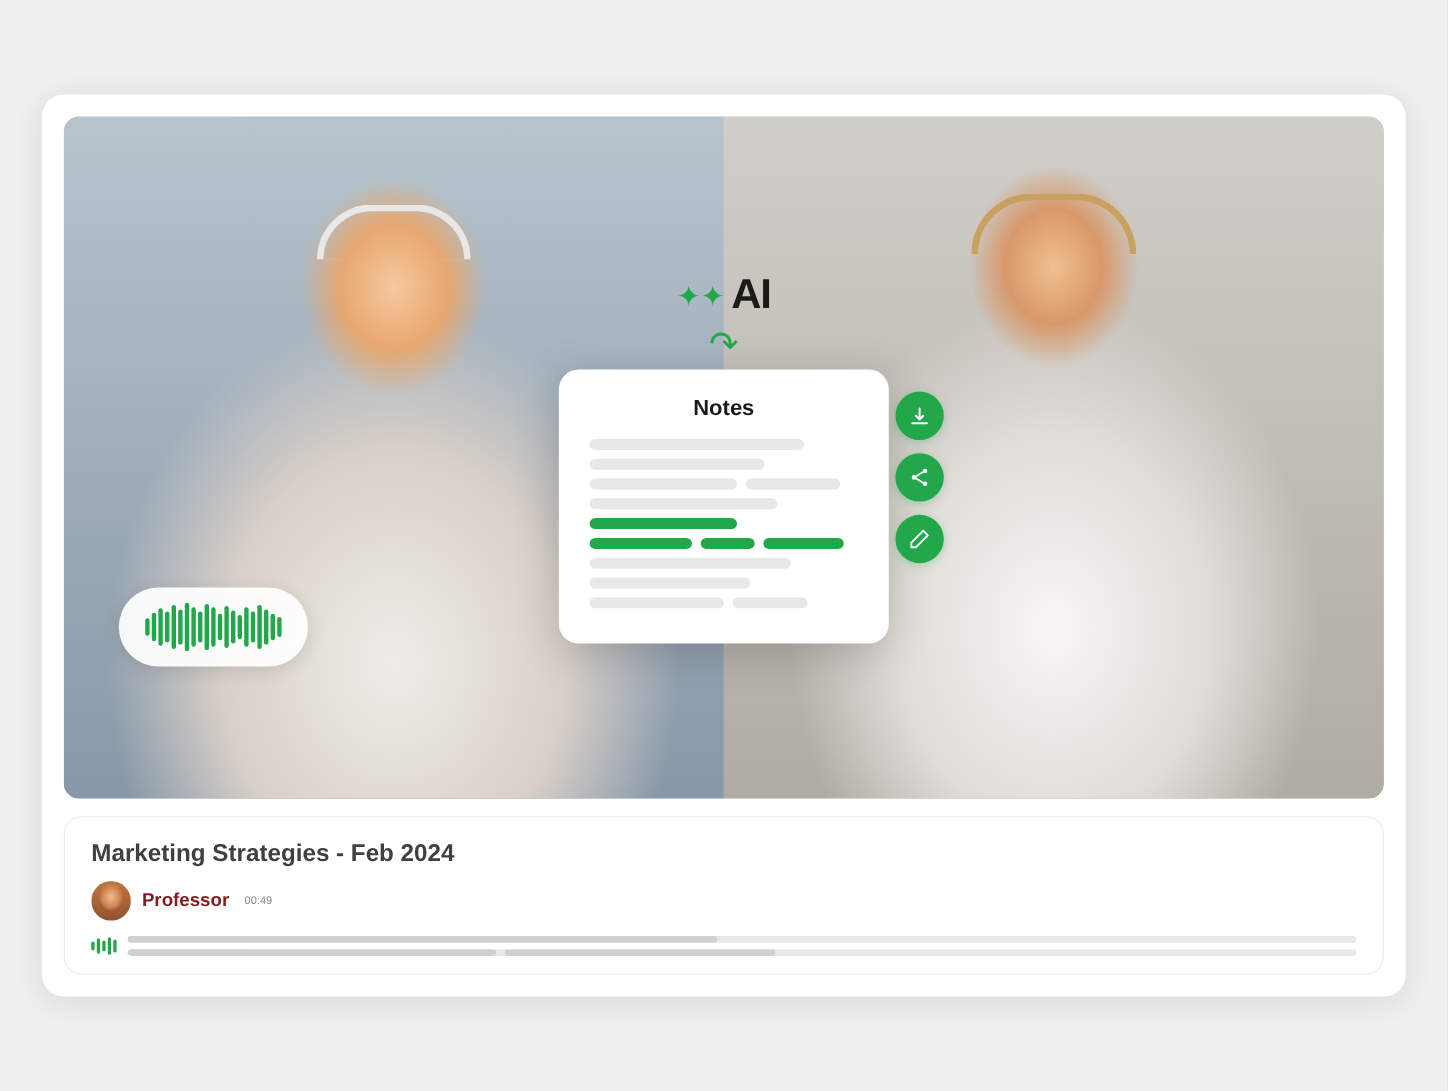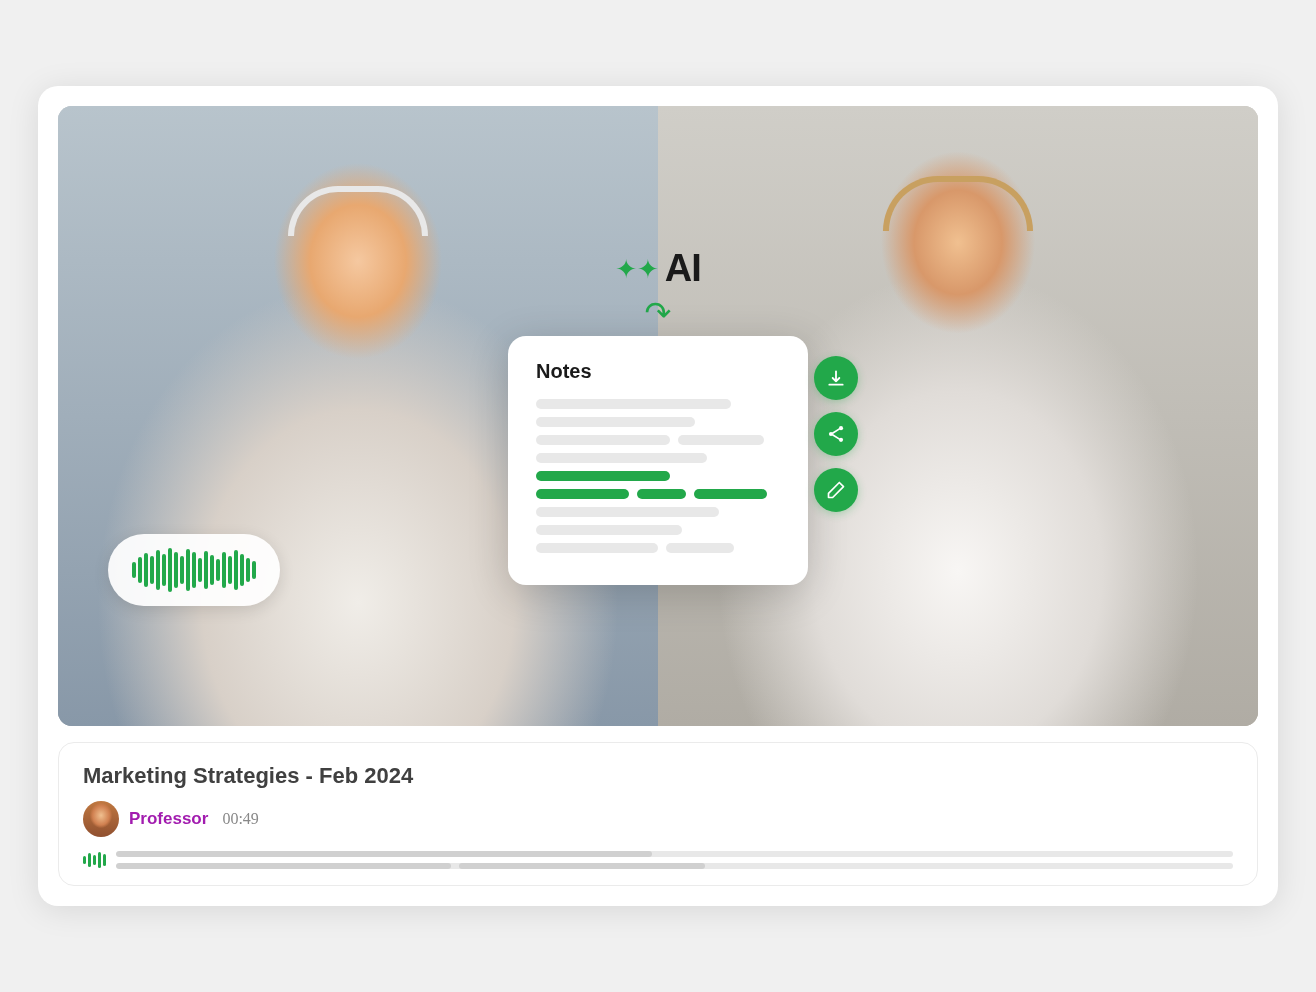--- a/index.html
+++ b/index.html
@@ -141,20 +141,21 @@
       text-align: center;
     }
 
     .notes-card {
       background: #ffffff;
       border-radius: 18px;
       padding: 24px 28px;
       width: 300px;
       box-shadow: 0 8px 40px rgba(0,0,0,0.18);
       position: relative;
+      text-align: center;
     }
     .notes-title {
       font-size: 20px;
       font-weight: 700;
       color: #1a1a1a;
       margin-bottom: 16px;
     }
     .note-line {
       height: 10px;
       background: #e8e8e8;
@@ -236,27 +237,26 @@
     }
     .avatar-inner {
       width: 100%;
       height: 100%;
       background: radial-gradient(ellipse 14px 16px at 50% 40%, #f0c090 0%, #d08050 60%, transparent 80%),
                   linear-gradient(180deg, #c07840 0%, #905030 100%);
     }
     .speaker-name {
       font-size: 17px;
       font-weight: 600;
-      color: #a21caf;
+      color: #7f1d1d;
     }
     .speaker-time {
-      font-size: 16px;
+      font-size: 10px;
       color: #888;
       margin-left: 4px;
-      font-family: Liberation Serif, serif;
     }
 
     
     .audio-row {
       display: flex;
       align-items: center;
       gap: 10px;
     }
     .mini-wave {
       display: flex;

